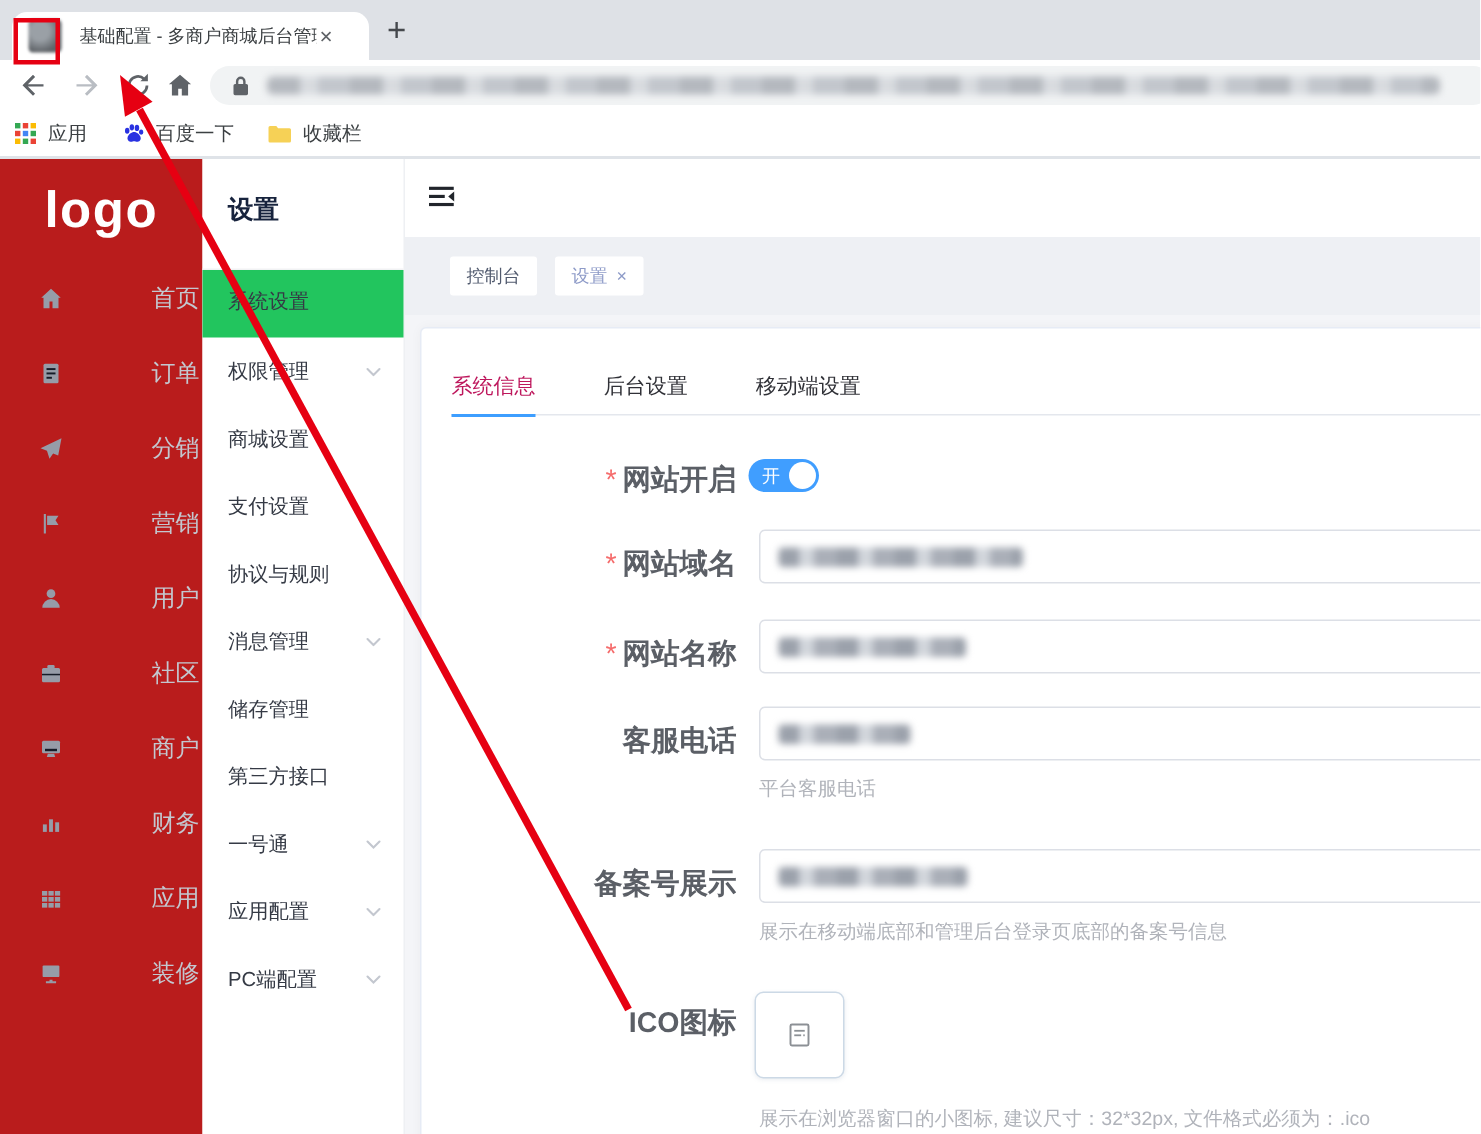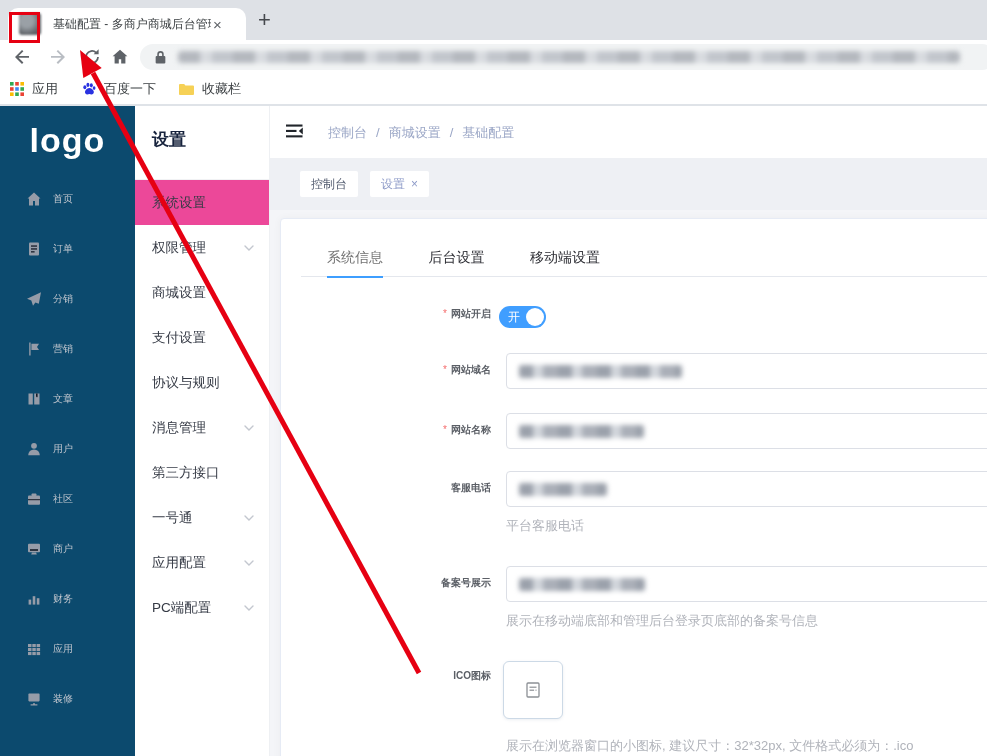--- a/index.html
+++ b/index.html
@@ -26,57 +26,57 @@
               background:repeating-linear-gradient(90deg,#b4b8be 0 22px,#d8dbdf 22px 34px,#c2c6cc 34px 55px);
               filter:blur(2.6px); }
 
   .bookmarks { position:absolute; top:74px; left:0; right:0; height:32px; background:#fff;
                border-bottom:2px solid #dfe3e8; display:flex; align-items:center; font-size:13px; color:#3c4043; }
   .bm-label { margin-left:8px; }
 
   
   .app { position:absolute; top:106px; left:0; right:0; bottom:0; }
 
-  .sidebar { position:absolute; left:0; top:0; width:135px; bottom:0; background:#0c4a6e; }
+  .sidebar { position:absolute; left:0; top:0; width:135px; bottom:0; background:#b91c1c; }
   .logo { height:68px; display:flex; align-items:center; justify-content:center;
           color:#fff; font-size:34px; font-weight:bold; letter-spacing:1px; }
   .nav-item { height:50px; display:flex; align-items:center; padding-left:26px; cursor:pointer; }
   .nav-item .nav-ic { width:16px; height:16px; margin-right:11px; flex:none; }
-  .nav-item span.lbl { font-size:10px; color:#c3c7cf; }
+  .nav-item span.lbl { font-size:16px; color:#c3c7cf;margin-left:48px; }
 
   .subsidebar { position:absolute; left:135px; top:0; width:135px; bottom:0; background:#fff;
                 border-right:1px solid #eef0f3; }
   .sub-title { height:74px; padding:22px 0 0 17px; font-size:17px; font-weight:700; color:#17233d;
                border-bottom:1px solid #f1f2f4; }
   .sub-item { position:relative; height:45px; line-height:45px; padding-left:17px;
               font-size:13.5px; color:#353a45; cursor:pointer; }
-  .sub-item.active { background:#ec4899; }
+  .sub-item.active { background:#22c55e;font-family:Liberation Mono, monospace; }
   .sub-item .chev { position:absolute; right:15px; top:20px; }
 
   .main { position:absolute; left:270px; top:0; right:0; bottom:0; background:#f4f5f8; }
   .main-header { position:absolute; top:0; left:0; right:0; height:52px; background:#fff; }
   .collapse { position:absolute; left:16px; top:16px; width:18px; height:18px; cursor:pointer; }
   .breadcrumb { position:absolute; left:58px; top:18px; font-size:13px; color:#9aa6c6; }
   .breadcrumb .sep { margin:0 9px; }
   .tagbar { position:absolute; top:52px; left:0; right:0; height:52px; background:#eef0f4;
             display:flex; align-items:flex-start; padding:13px 0 0 30px; gap:12px; }
   .tag { background:#fff; height:26px; line-height:26px; padding:0 11px; font-size:12px;
          color:#515a6e; border-radius:2px; cursor:pointer; white-space:nowrap; }
   .tag.active { color:#8e9bc8; }
   .tag .x { margin-left:6px; }
 
   .card { position:absolute; top:112px; left:10px; right:-30px; bottom:-30px; background:#fff;
           border:1px solid #e6ebf5; border-radius:4px; box-shadow:0 0 8px rgba(31,45,61,.04); }
   .tabs-header { position:absolute; top:18px; left:20px; right:0; height:40px; border-bottom:1px solid #e4e7ed; }
   .tab-item { position:relative; display:inline-block; height:40px; line-height:40px;
               font-size:14px; color:#303137; margin-right:41px; cursor:pointer; }
-  .tab-item.active { color:#737373;margin-left:26px; }
+  .tab-item.active { color:#be185d; }
   .tab-item.active::after { content:""; position:absolute; left:0; right:0; bottom:-1px; height:2px; background:#3d9eff; }
 
-  .lblbox { position:absolute; left:0; width:210px; text-align:right; font-size:10px; font-weight:600; color:#5b5f66; }
+  .lblbox { position:absolute; left:0; width:210px; text-align:right; font-size:19px; font-weight:600; color:#5b5f66; }
   .req { color:#f56c6c; margin-right:4px; font-weight:400; }
   .switch { position:absolute; left:218px; width:47px; height:22px; border-radius:11px; background:#409eff; cursor:pointer; }
   .switch .on-txt { position:absolute; left:9px; top:4px; font-size:12px; color:#fff; line-height:14px; }
   .switch .knob { position:absolute; right:2px; top:2px; width:18px; height:18px; border-radius:50%; background:#fff; }
   .inp { position:absolute; left:225px; right:-20px; height:36px; background:#fff;
          border:1px solid #dcdfe6; border-radius:4px; }
   .blob { position:absolute; left:12px; top:11px; height:13px; border-radius:3px;
           background:repeating-linear-gradient(90deg,#9ba1ab 0 14px,#d2d6dc 14px 24px,#aaafb8 24px 39px);
           filter:blur(2.4px); }
   .hint { position:absolute; left:225px; font-size:13px; color:#b0b3ba; white-space:nowrap; }
@@ -188,28 +188,20 @@
         </div>
         <div class="nav-item">
           <svg class="nav-ic" viewBox="0 0 16 16">
               <path d="M3.2 1.6h1.4v13H3.2z" fill="#969ca8"></path>
               <path d="M5.4 2.8h7.6L11 5.9l2 3.1H5.4z" fill="#969ca8"></path>
             </svg>
           <span class="lbl">营销</span>
         </div>
         <div class="nav-item">
           <svg class="nav-ic" viewBox="0 0 16 16">
-              <path d="M2.5 2.5h4.3v11H2.5z" fill="#969ca8"></path>
-              <path d="M8.2 2.5h5.3v11H8.2z" fill="#969ca8"></path>
-              <path d="M10 2.5h1.6v4L10.8 5.6 10 6.5z" fill="#161c28"></path>
-            </svg>
-          <span class="lbl">文章</span>
-        </div>
-        <div class="nav-item">
-          <svg class="nav-ic" viewBox="0 0 16 16">
               <circle cx="8" cy="4.8" r="2.9" fill="#969ca8"></circle>
               <path d="M2.2 14.2a5.8 5.8 0 0 1 11.6 0z" fill="#969ca8"></path>
             </svg>
           <span class="lbl">用户</span>
         </div>
         <div class="nav-item">
           <svg class="nav-ic" viewBox="0 0 16 16">
               <rect x="5.6" y="2.4" width="4.8" height="3" rx="0.8" fill="#969ca8"></rect>
               <rect x="2" y="4.4" width="12" height="9.4" rx="1" fill="#969ca8"></rect>
               <rect x="2" y="8.2" width="12" height="1" fill="#161c28"></rect>
@@ -263,20 +255,21 @@
         <svg class="chev" width="10" height="6" viewBox="0 0 10 6">
             <path d="M1 1l4 4 4-4" stroke="#c3c7cf" stroke-width="1.4" fill="none" stroke-linecap="round"></path>
           </svg></div>
       <div class="sub-item"><span>商城设置</span></div>
       <div class="sub-item"><span>支付设置</span></div>
       <div class="sub-item"><span>协议与规则</span></div>
       <div class="sub-item"><span>消息管理</span>
         <svg class="chev" width="10" height="6" viewBox="0 0 10 6">
             <path d="M1 1l4 4 4-4" stroke="#c3c7cf" stroke-width="1.4" fill="none" stroke-linecap="round"></path>
           </svg></div>
+      <div class="sub-item"><span>储存管理</span></div>
       <div class="sub-item"><span>第三方接口</span></div>
       <div class="sub-item"><span>一号通</span>
         <svg class="chev" width="10" height="6" viewBox="0 0 10 6">
             <path d="M1 1l4 4 4-4" stroke="#c3c7cf" stroke-width="1.4" fill="none" stroke-linecap="round"></path>
           </svg></div>
       <div class="sub-item"><span>应用配置</span>
         <svg class="chev" width="10" height="6" viewBox="0 0 10 6">
             <path d="M1 1l4 4 4-4" stroke="#c3c7cf" stroke-width="1.4" fill="none" stroke-linecap="round"></path>
           </svg></div>
       <div class="sub-item"><span>PC端配置</span>
@@ -286,23 +279,20 @@
     </div>
 
     <div class="main">
       <div class="main-header">
         <svg class="collapse" viewBox="0 0 18 18" fill="#21252b">
           <rect y="2.5" width="16.5" height="2.1"></rect>
             <rect y="7.9" width="10.5" height="2.1"></rect>
             <rect y="13.3" width="16.5" height="2.1"></rect>
             <path d="M16.8 5.6v6.8L12.8 9z"></path>
         </svg>
-        <div class="breadcrumb">
-          <span>控制台</span><span class="sep">/</span><span>商城设置</span><span class="sep">/</span><span>基础配置</span>
-        </div>
       </div>
 
       <div class="tagbar">
         <div class="tag">控制台</div>
         <div class="tag active"><span>设置</span><span class="x">×</span></div>
       </div>
 
       <div class="card">
         <div class="tabs-header">
           <div class="tab-item active">系统信息</div>

